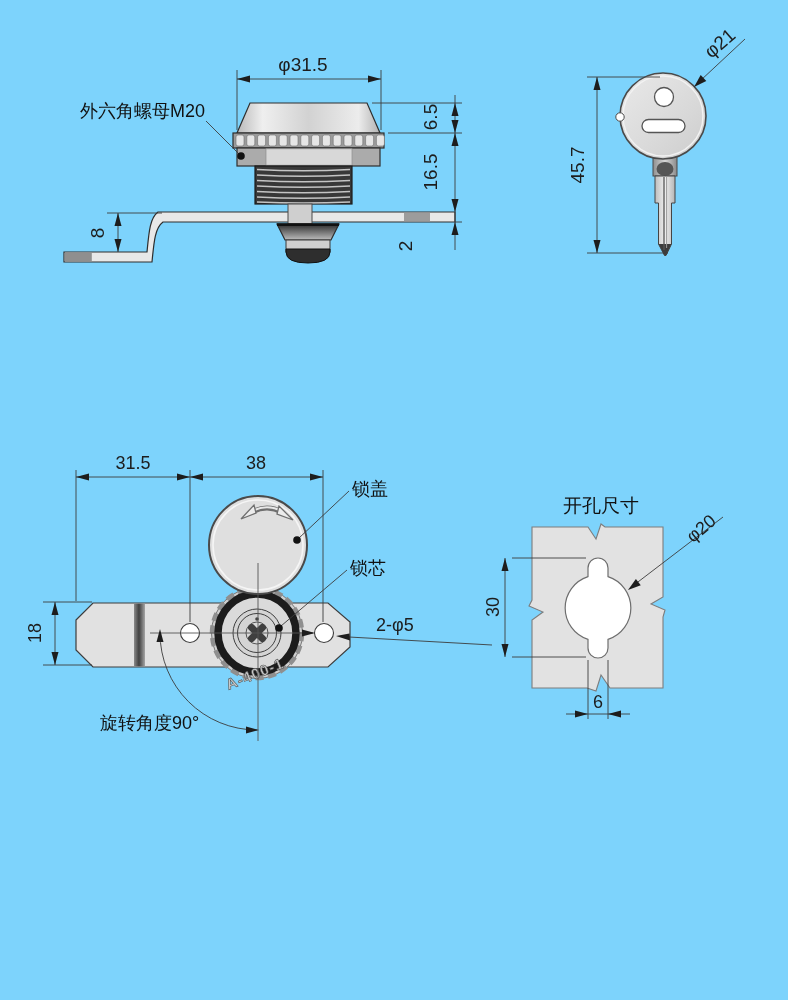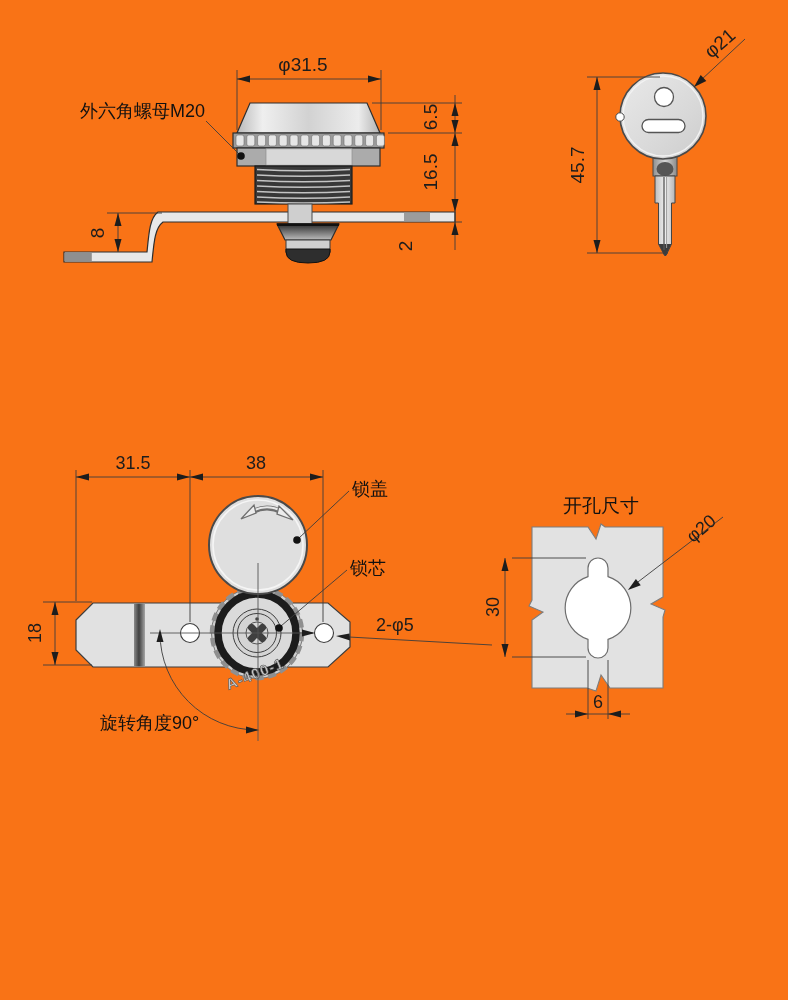--- a/index.html
+++ b/index.html
@@ -1,17 +1,17 @@
 <!DOCTYPE html>
 <html><head>
 <meta charset="utf-8">
 <style>
   html,body{margin:0;padding:0;background:#f3f3f3;}
   .canvas{
-    position:relative;width:788px;height:1000px;background:#f97316;
+    position:relative;width:788px;height:1000px;background:#7dd3fc;
     font-family:"Liberation Sans","DejaVu Sans",sans-serif;
     overflow:hidden;
   }
   svg{display:block}
   .dim-text{font-size:19px;fill:#1d1d1d;}
   .dim-text-sm{font-size:18px;fill:#1d1d1d;}
   .label-text{font-size:18px;fill:#111;}
   .title-text{font-size:19px;fill:#111;}
   .model-text{font-size:15px;fill:#c9c9c9;stroke:#555;stroke-width:.6;letter-spacing:1px;font-weight:bold;}
   .thin{stroke:#3c3c3c;stroke-width:.9;fill:none;}

